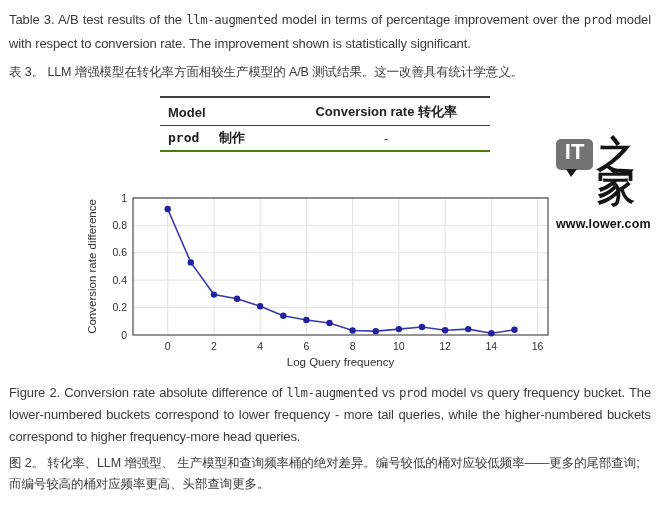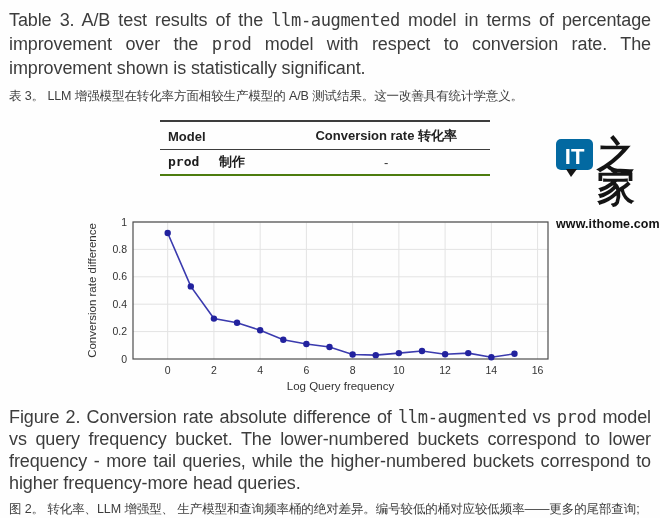--- a/index.html
+++ b/index.html
@@ -1,21 +1,21 @@
 <!DOCTYPE html>
 <html><head>
 <meta charset="utf-8">
 <style>
   * { margin:0; padding:0; box-sizing:border-box; }
   body { background:#ffffff; font-family:"Liberation Sans", sans-serif; }
   .page {
     position:relative; width:660px; height:518px; background:#fefefe;
     overflow:hidden; color:#3b3b3b;
   }
-  .cap { font-size:18px; letter-spacing:-0.1px; color:#3c3c3c; }
+  .cap { font-size:13px; letter-spacing:-0.1px; color:#3c3c3c; }
   .cap.en { text-align:justify; }
   .mono { font-family:"DejaVu Sans Mono", monospace; font-size:0.95em; letter-spacing:-0.4px; }
   .tbl-cap-en { padding:8px 9px 0 9px; line-height:24px; }
   .tbl-cap-cn { margin:6px 9px 12px 9px; line-height:20px; font-size:12.5px; }
 
   
   .tablewrap { margin:14px 0 0 160px; width:330px; }
   table.results { width:100%; border-collapse:collapse; font-size:13px; color:#222;
     border-top:2px solid #3d3d3d; border-bottom:2px solid #4d7c0f; }
   table.results th { font-weight:bold; padding:5px 8px 4px 8px; border-bottom:1.5px solid #3d3d3d; }
@@ -24,22 +24,22 @@
   table.results td { padding:3px 8px; vertical-align:middle; }
   table.results td.center { text-align:center; }
   .model-code { font-family:"DejaVu Sans Mono", monospace; font-weight:bold; font-size:13px; color:#1c1c1c; }
   .model-cn { margin-left:16px; font-weight:600; color:#1c1c1c; }
   .rate-val { font-weight:bold; color:#1c1c1c; }
   .rate-dash { font-weight:normal; color:#333; }
 
   
   .logo { position:absolute; top:139px; left:556px; width:104px; }
   .logo-row { display:flex; align-items:flex-start; }
-  .logo-badge { position:relative; width:46px; height:31px; background:#0369a1; border-radius:5px;
-    color:#fff; font-weight:bold; font-size:22px; display:flex; align-items:flex-end; justify-content:center;
+  .logo-badge { position:relative; width:46px; height:31px; background:#737373; border-radius:5px;
+    color:#fff; font-weight:bold; font-size:22px; display:flex; align-items:flex-start; justify-content:center;
     font-family:"Liberation Sans", sans-serif; }
   .logo-badge .tail { position:absolute; left:10px; bottom:-7px; width:0; height:0;
     border-left:5px solid transparent; border-right:6px solid transparent; border-top:8px solid #161616; }
   .logo-cn { font-size:38px; line-height:33px; font-weight:800; color:#141414; margin-left:4px;
     font-family:"DejaVu Sans", sans-serif; letter-spacing:1px; }
   .logo-url { margin-top:12px; font-weight:bold; font-size:12.5px; color:#131313; letter-spacing:0.1px; }
 
   
   .chartwrap { margin:38px 0 0 85px; width:470px; height:180px; }
   svg .gridline { stroke:#e3e3e3; stroke-width:1; }
@@ -80,21 +80,21 @@
   </div>
 
   <div class="logo">
     <div class="logo-row">
       <div class="logo-badge">
         <span>IT</span>
         <div class="tail"></div>
       </div>
       <div class="logo-cn">之家</div>
     </div>
-    <div class="logo-url">www.ithome.com</div>
+    <div class="logo-url">www.lower.com</div>
   </div>
 
   <div class="chartwrap">
     <svg id="chart-svg" width="470" height="180" viewBox="0 0 470 180">
         <line class="gridline" x1="82.67966573816156" y1="8" x2="82.67966573816156" y2="145"></line>
         <line class="gridline" x1="128.9192200557103" y1="8" x2="128.9192200557103" y2="145"></line>
         <line class="gridline" x1="175.15877437325906" y1="8" x2="175.15877437325906" y2="145"></line>
         <line class="gridline" x1="221.3983286908078" y1="8" x2="221.3983286908078" y2="145"></line>
         <line class="gridline" x1="267.63788300835654" y1="8" x2="267.63788300835654" y2="145"></line>
         <line class="gridline" x1="313.8774373259053" y1="8" x2="313.8774373259053" y2="145"></line>

